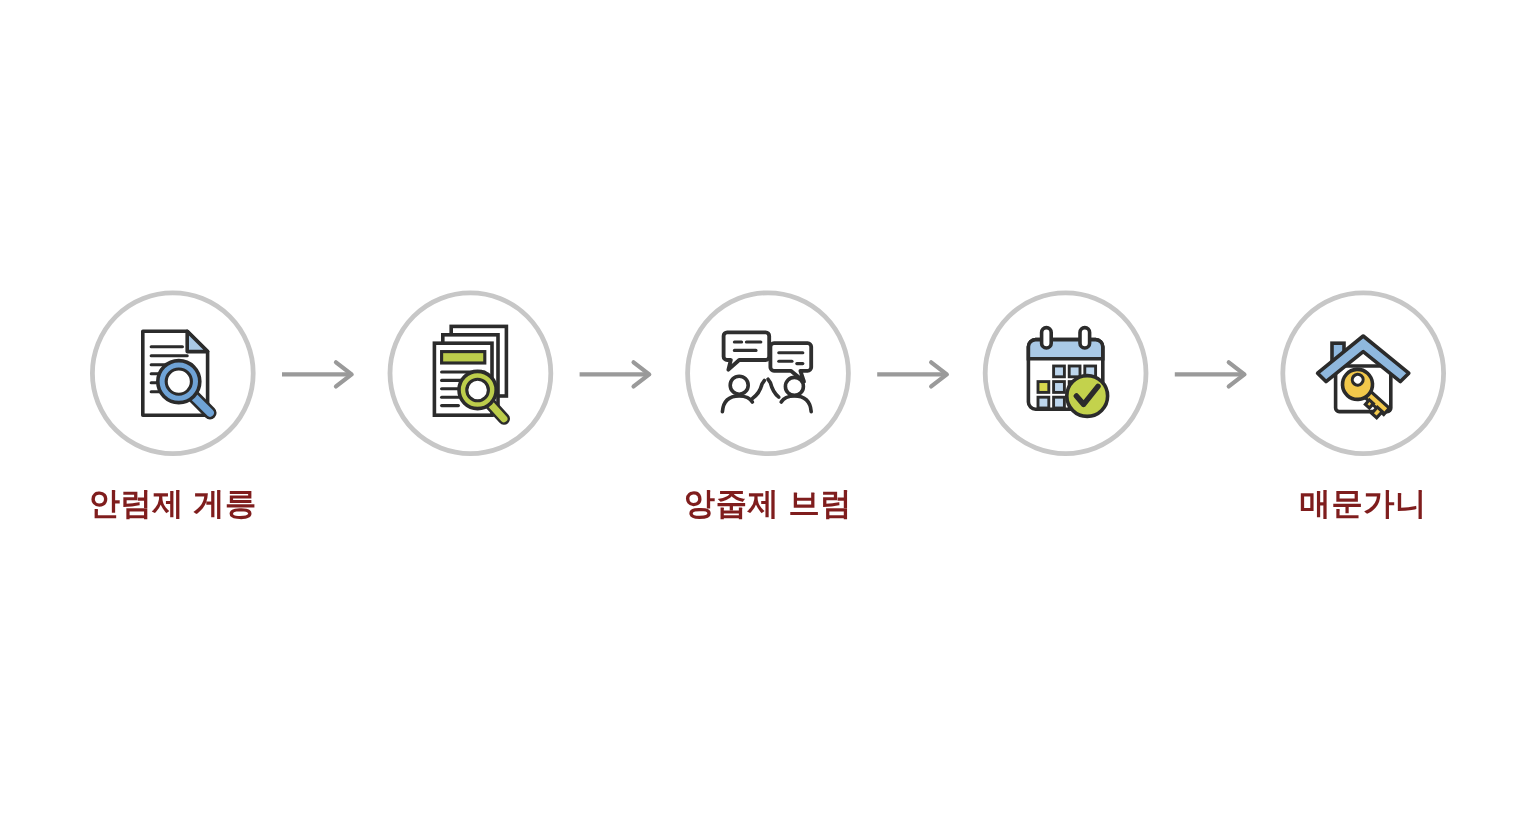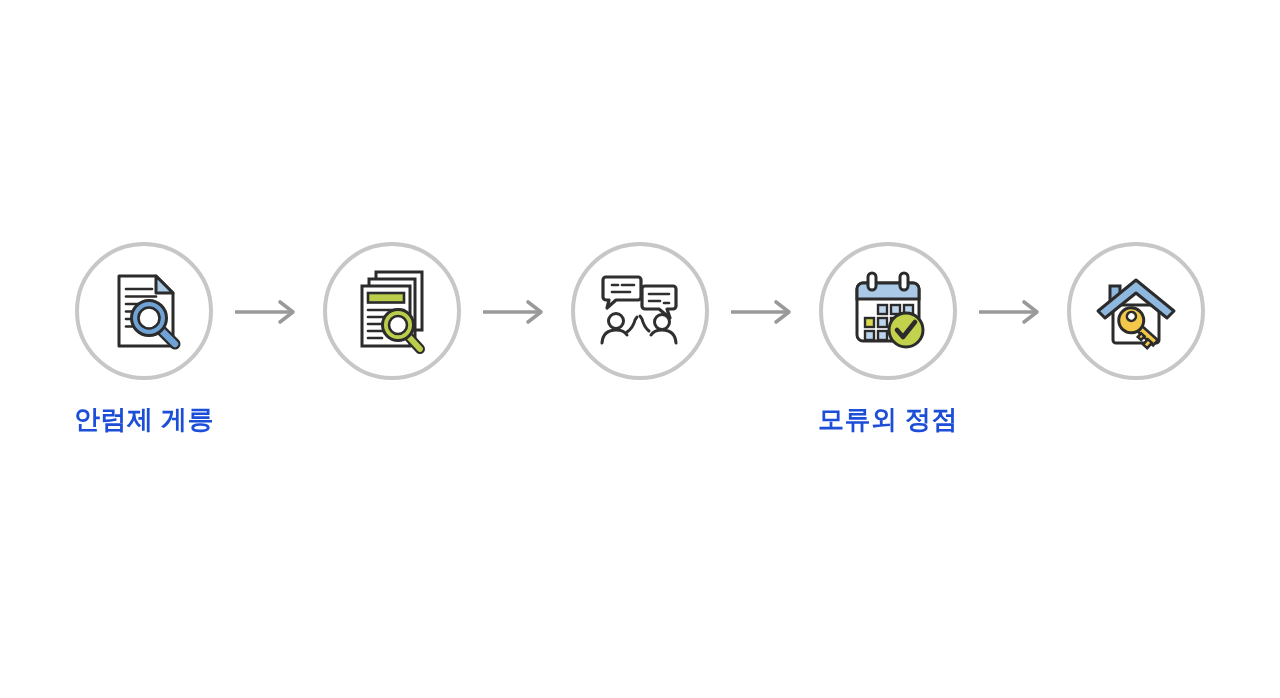--- a/index.html
+++ b/index.html
@@ -28,21 +28,21 @@
     background: #ffffff;
     display: flex;
     align-items: center;
     justify-content: center;
   }
   .step-circle svg { display: block; }
   .step-label {
     margin-top: 22px;
     font-size: 26px;
     font-weight: 700;
-    color: #1d4ed8;
+    color: #7f1d1d;
     letter-spacing: 0.5px;
     white-space: nowrap;
     text-align: center;
   }
   .flow-arrow {
     width: 88px;
     display: flex;
     justify-content: center;
     margin-top: 57px;
   }
@@ -134,20 +134,21 @@
             <circle cx="26" cy="60" r="7.5" stroke-width="3"></circle>
             <path d="M12 82 q1 -13 14 -13 q8 0 11 5" fill="none" stroke-width="3"></path>
             <path d="M37 71 q6 -4 8 -12 l2 -3" fill="none" stroke-width="3"></path>
             <circle cx="72" cy="61" r="7.5" stroke-width="3"></circle>
             <path d="M86 82 q-1 -13 -14 -13 q-8 0 -11 5" fill="none" stroke-width="3"></path>
             <path d="M59 70 q-5 -4 -7 -12 l-2 -3" fill="none" stroke-width="3"></path>
           </g>
         </svg>
       </span>
     </div>
+    <div class="step-label">앙줍제 브럼</div>
   </div>
 
   <div class="flow-arrow">
     <svg width="70" height="26" viewBox="0 0 70 26">
       <line x1="2" y1="13" x2="58" y2="13" stroke="#9a9a9a" stroke-width="3.6"></line>
       <polyline points="47,3 60,13 47,23" fill="none" stroke="#9a9a9a" stroke-width="3.6" stroke-linecap="round" stroke-linejoin="round"></polyline>
     </svg>
   </div>
 
   <div class="flow-step">
@@ -167,21 +168,20 @@
             <rect x="53" y="57" width="9" height="9" fill="#bcd5ec"></rect>
             <rect x="27" y="70" width="9" height="9" fill="#bcd5ec"></rect>
             <rect x="40" y="70" width="9" height="9" fill="#bcd5ec"></rect>
             <rect x="53" y="70" width="6" height="9" fill="#ffffff"></rect>
           </g>
           <circle cx="68" cy="69" r="17" fill="#c3d24c" stroke="#2b2b2b" stroke-width="3"></circle>
           <polyline points="59,69 65,76 77,61" fill="none" stroke="#2b2b2b" stroke-width="4.6" stroke-linecap="round" stroke-linejoin="round"></polyline>
         </svg>
       </span>
     </div>
-    <div class="step-label">모류외 정점</div>
   </div>
 
   <div class="flow-arrow">
     <svg width="70" height="26" viewBox="0 0 70 26">
       <line x1="2" y1="13" x2="58" y2="13" stroke="#9a9a9a" stroke-width="3.6"></line>
       <polyline points="47,3 60,13 47,23" fill="none" stroke="#9a9a9a" stroke-width="3.6" stroke-linecap="round" stroke-linejoin="round"></polyline>
     </svg>
   </div>
 
   <div class="flow-step">
@@ -194,15 +194,16 @@
           <g transform="rotate(42 46 60)">
             <rect x="55" y="57" width="23" height="7" fill="#f2c84b" stroke="#2b2b2b" stroke-width="2.6"></rect>
             <rect x="70" y="63" width="5.5" height="7" fill="#f2c84b" stroke="#2b2b2b" stroke-width="2.6"></rect>
             <rect x="61" y="63" width="4.5" height="5" fill="#f2c84b" stroke="#2b2b2b" stroke-width="2.6"></rect>
             <circle cx="45" cy="60" r="12.5" fill="#f2c84b" stroke="#2b2b2b" stroke-width="3"></circle>
             <circle cx="42.5" cy="57" r="4.5" fill="#ffffff" stroke="#2b2b2b" stroke-width="2.6"></circle>
           </g>
         </svg>
       </span>
     </div>
+    <div class="step-label">매문가니</div>
   </div>
 
 </div>
 
 </body></html>

